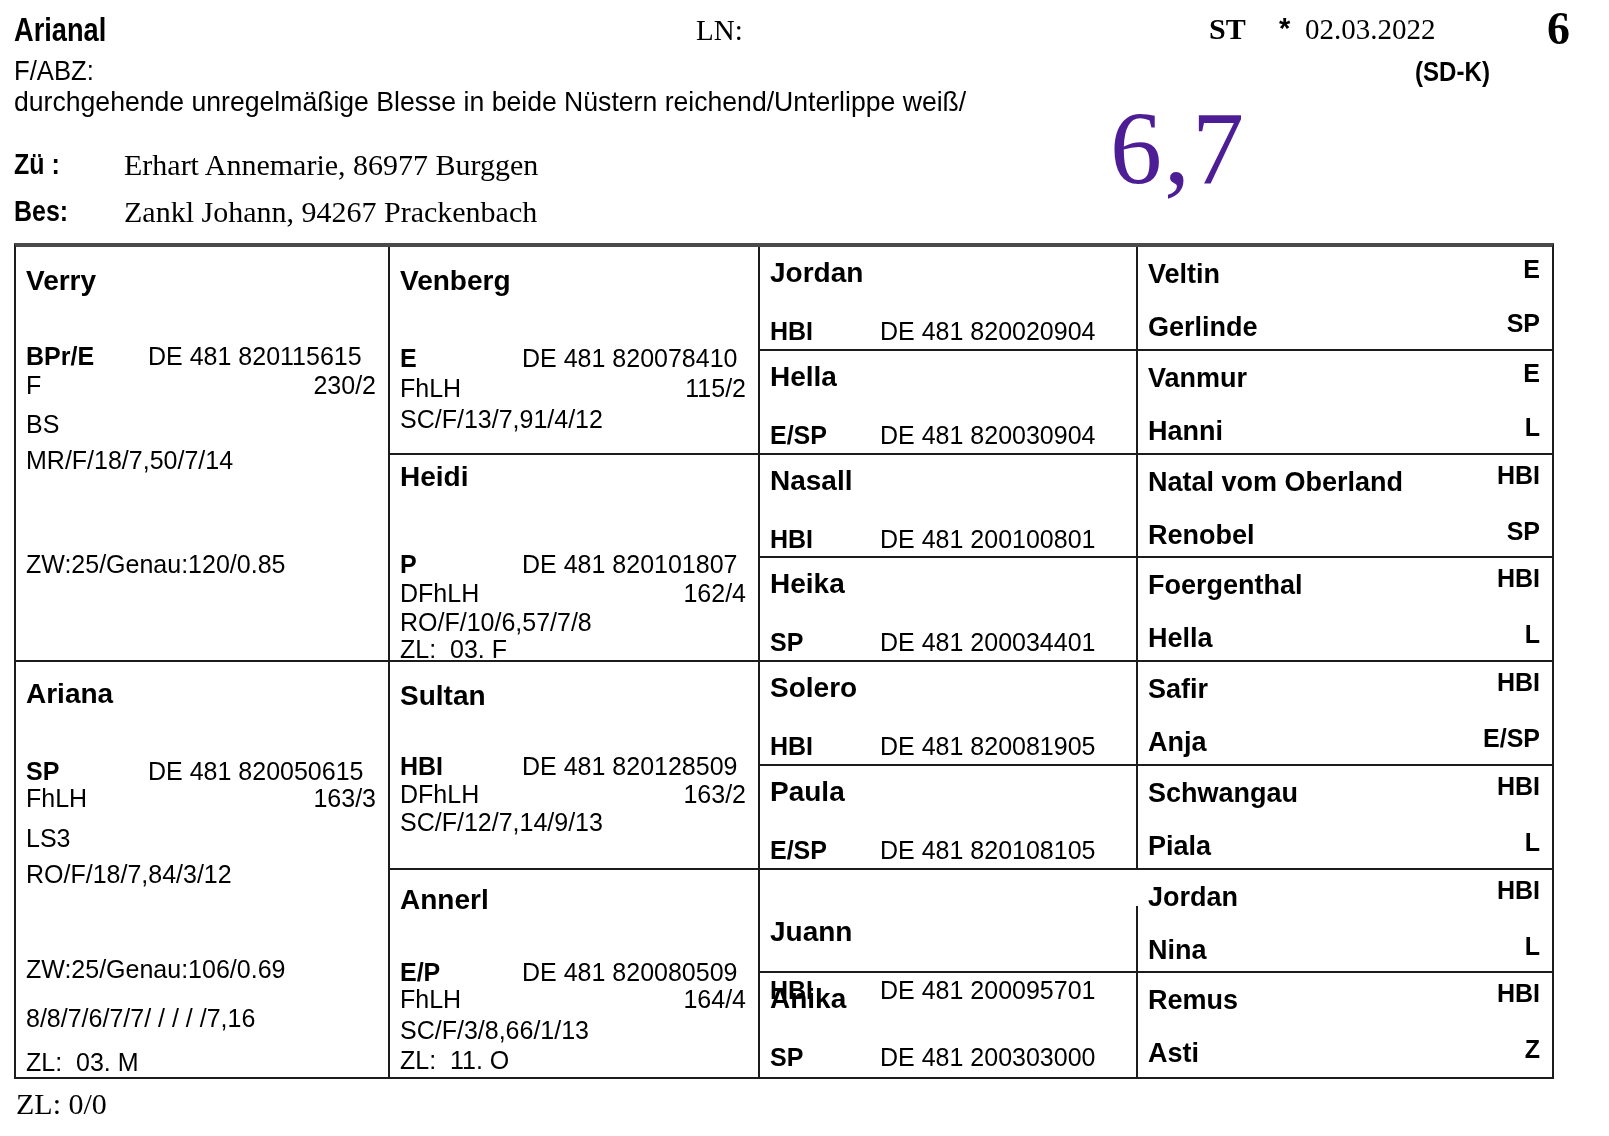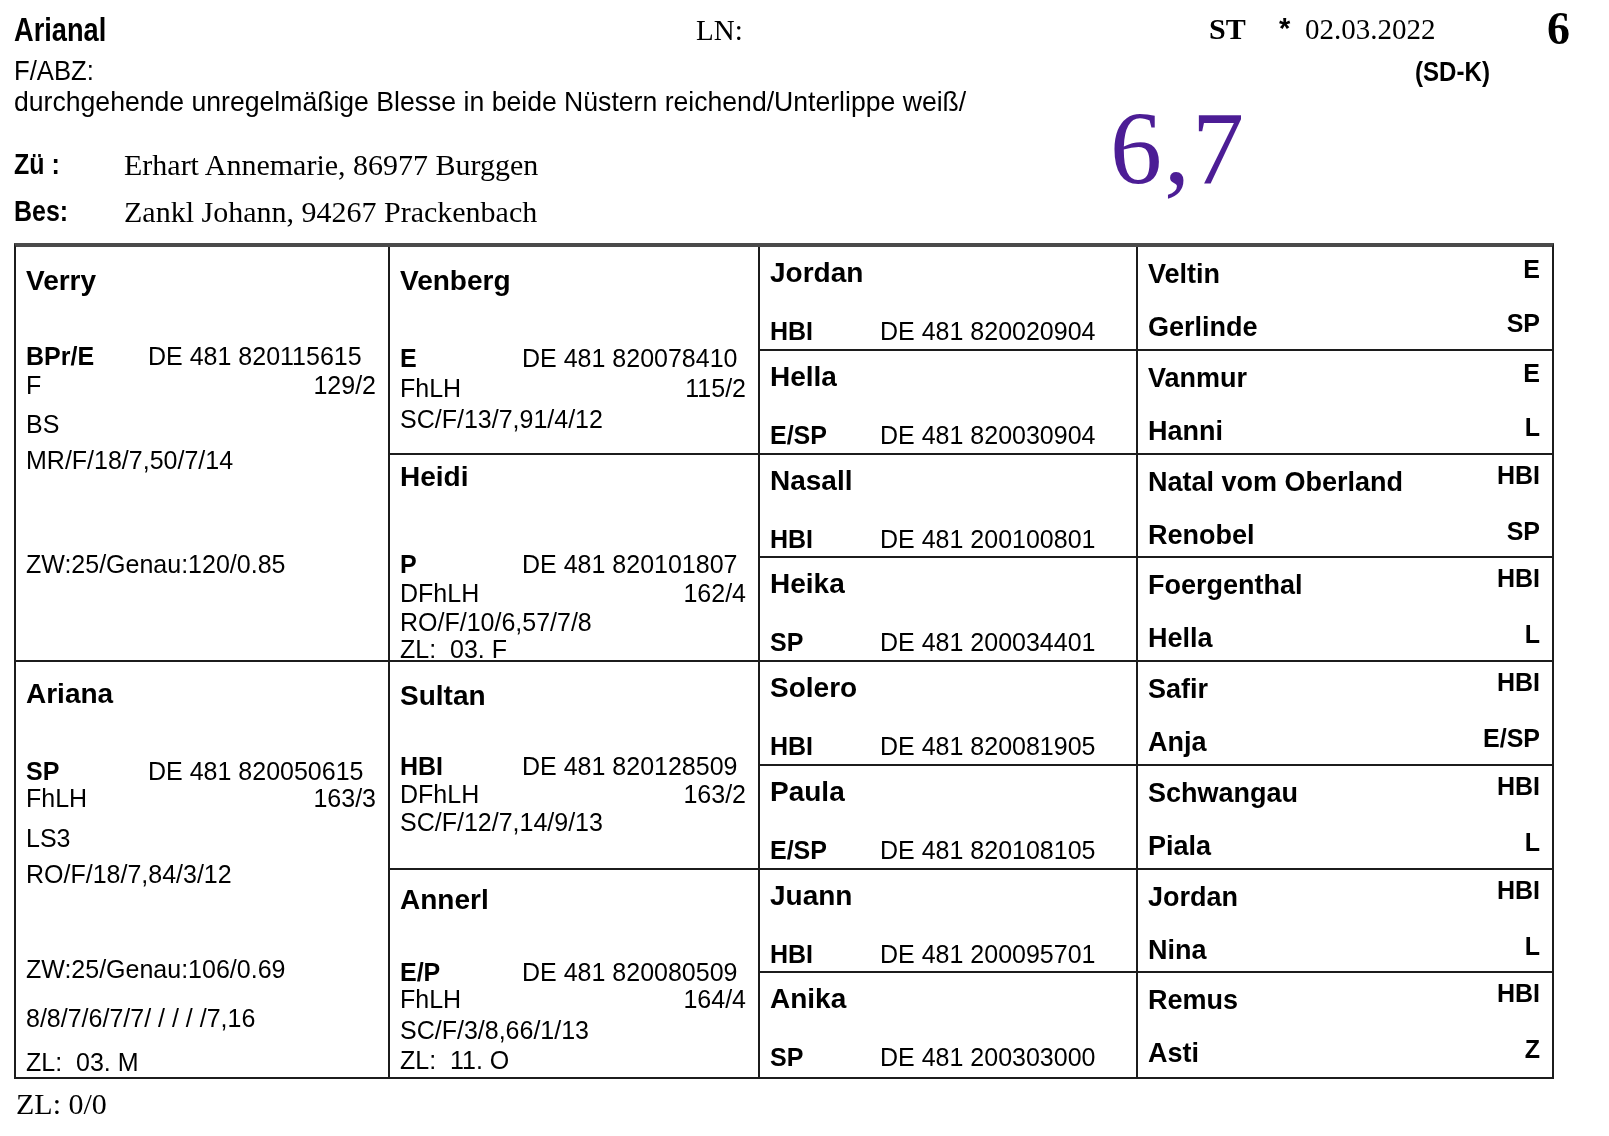--- a/index.html
+++ b/index.html
@@ -57,21 +57,21 @@
   <div class="abs sans b" style="left:14px;top:197px;font-size:29px;"><span class="narrow">Bes:</span></div>
   <div class="abs serif" style="left:124px;top:197px;font-size:30px;">Zankl Johann, 94267 Prackenbach</div>
 
   <div class="ptable">
 
     <div class="cell" style="grid-column:1;grid-row:1/5;">
       <div class="nm" style="top:20px;">Verry</div>
       <div class="ln lbl" style="top:95px;">BPr/E</div>
       <div class="ln idv" style="top:95px;">DE 481 820115615</div>
       <div class="ln" style="top:124px;">F</div>
-      <div class="ln meas" style="top:124px;">129/2</div>
+      <div class="ln meas" style="top:124px;">230/2</div>
       <div class="ln" style="top:163px;">BS</div>
       <div class="ln" style="top:199px;">MR/F/18/7,50/7/14</div>
       <div class="ln" style="top:303px;">ZW:25/Genau:120/0.85</div>
     </div>
 
     <div class="cell nbb" style="grid-column:1;grid-row:5/9;">
       <div class="nm" style="top:18px;">Ariana</div>
       <div class="ln lbl" style="top:95px;">SP</div>
       <div class="ln idv" style="top:95px;">DE 481 820050615</div>
       <div class="ln" style="top:122px;">FhLH</div>
@@ -144,21 +144,21 @@
     <div class="cell" style="grid-column:3;grid-row:5;">
       <div class="nm" style="top:12px;">Solero</div>
       <div class="ln lbl" style="top:70px;">HBI</div>
       <div class="ln idv3" style="top:70px;">DE 481 820081905</div>
     </div>
     <div class="cell" style="grid-column:3;grid-row:6;">
       <div class="nm" style="top:12px;">Paula</div>
       <div class="ln lbl" style="top:70px;">E/SP</div>
       <div class="ln idv3" style="top:70px;">DE 481 820108105</div>
     </div>
-    <div class="cell" style="grid-column:3;grid-row:7;">
+    <div class="cell" style="grid-column:3;grid-row:7;margin-top:36px;">
       <div class="nm" style="top:12px;">Juann</div>
       <div class="ln lbl" style="top:70px;">HBI</div>
       <div class="ln idv3" style="top:70px;">DE 481 200095701</div>
     </div>
     <div class="cell nbb" style="grid-column:3;grid-row:8;">
       <div class="nm" style="top:12px;">Anika</div>
       <div class="ln lbl" style="top:70px;">SP</div>
       <div class="ln idv3" style="top:70px;">DE 481 200303000</div>
     </div>
 

